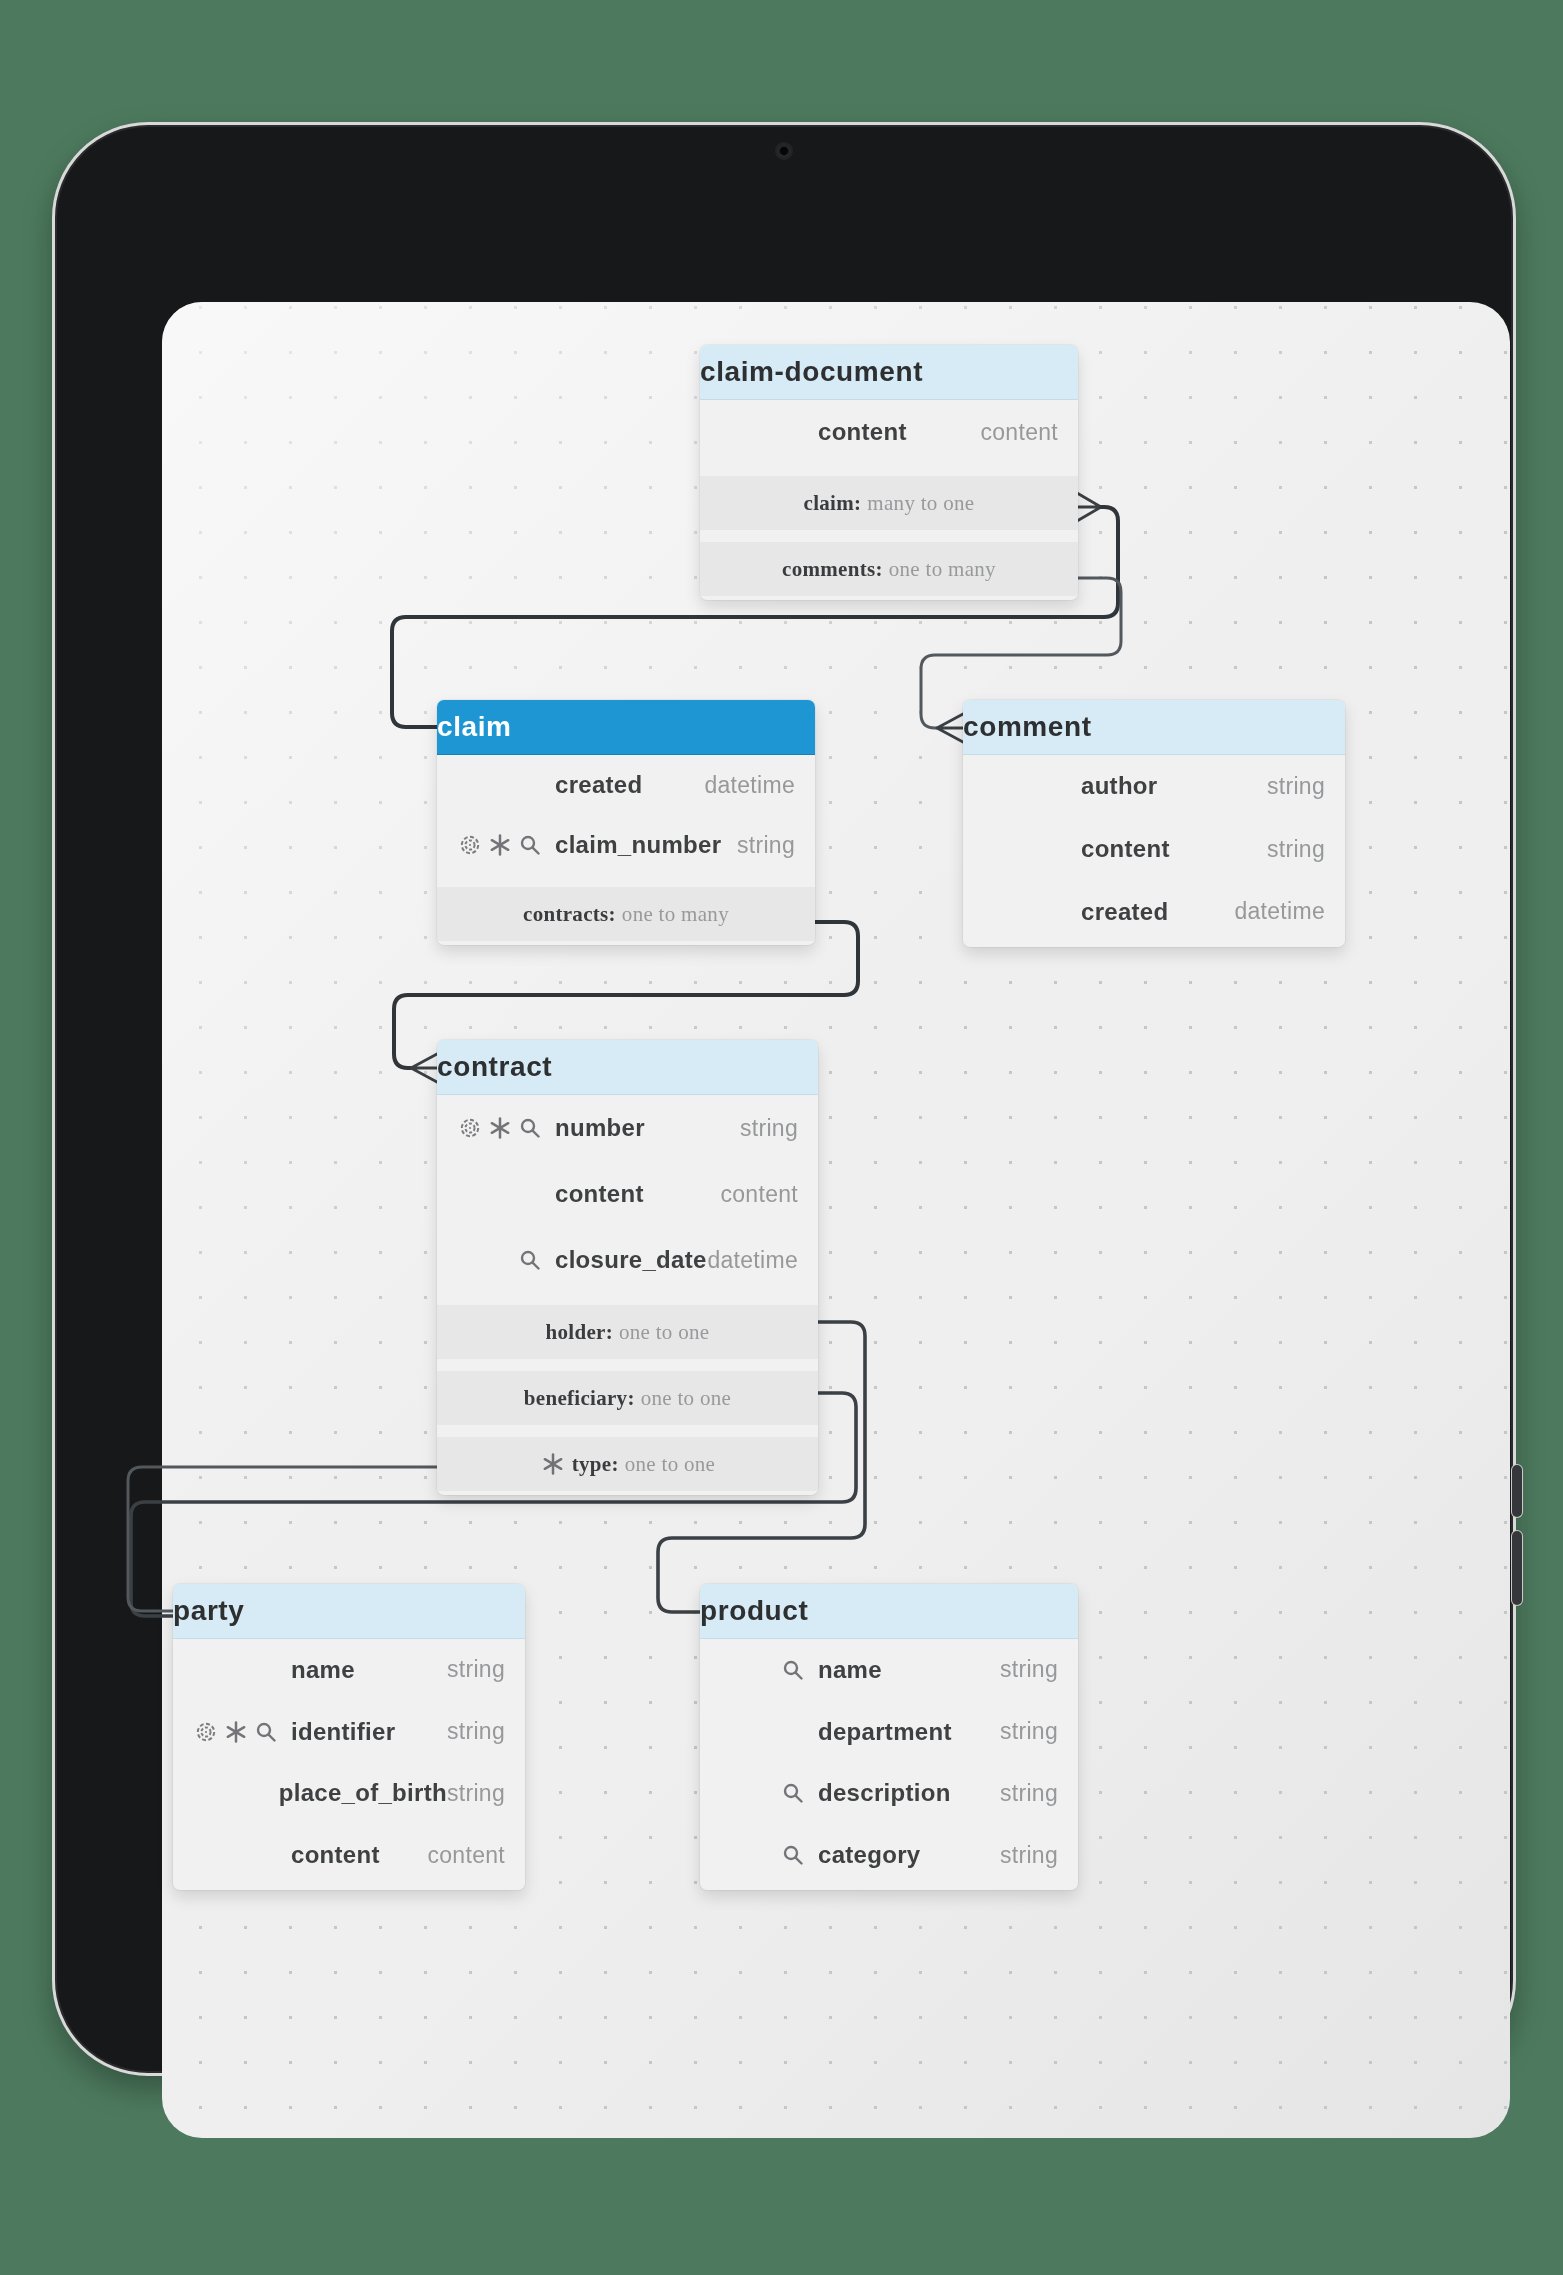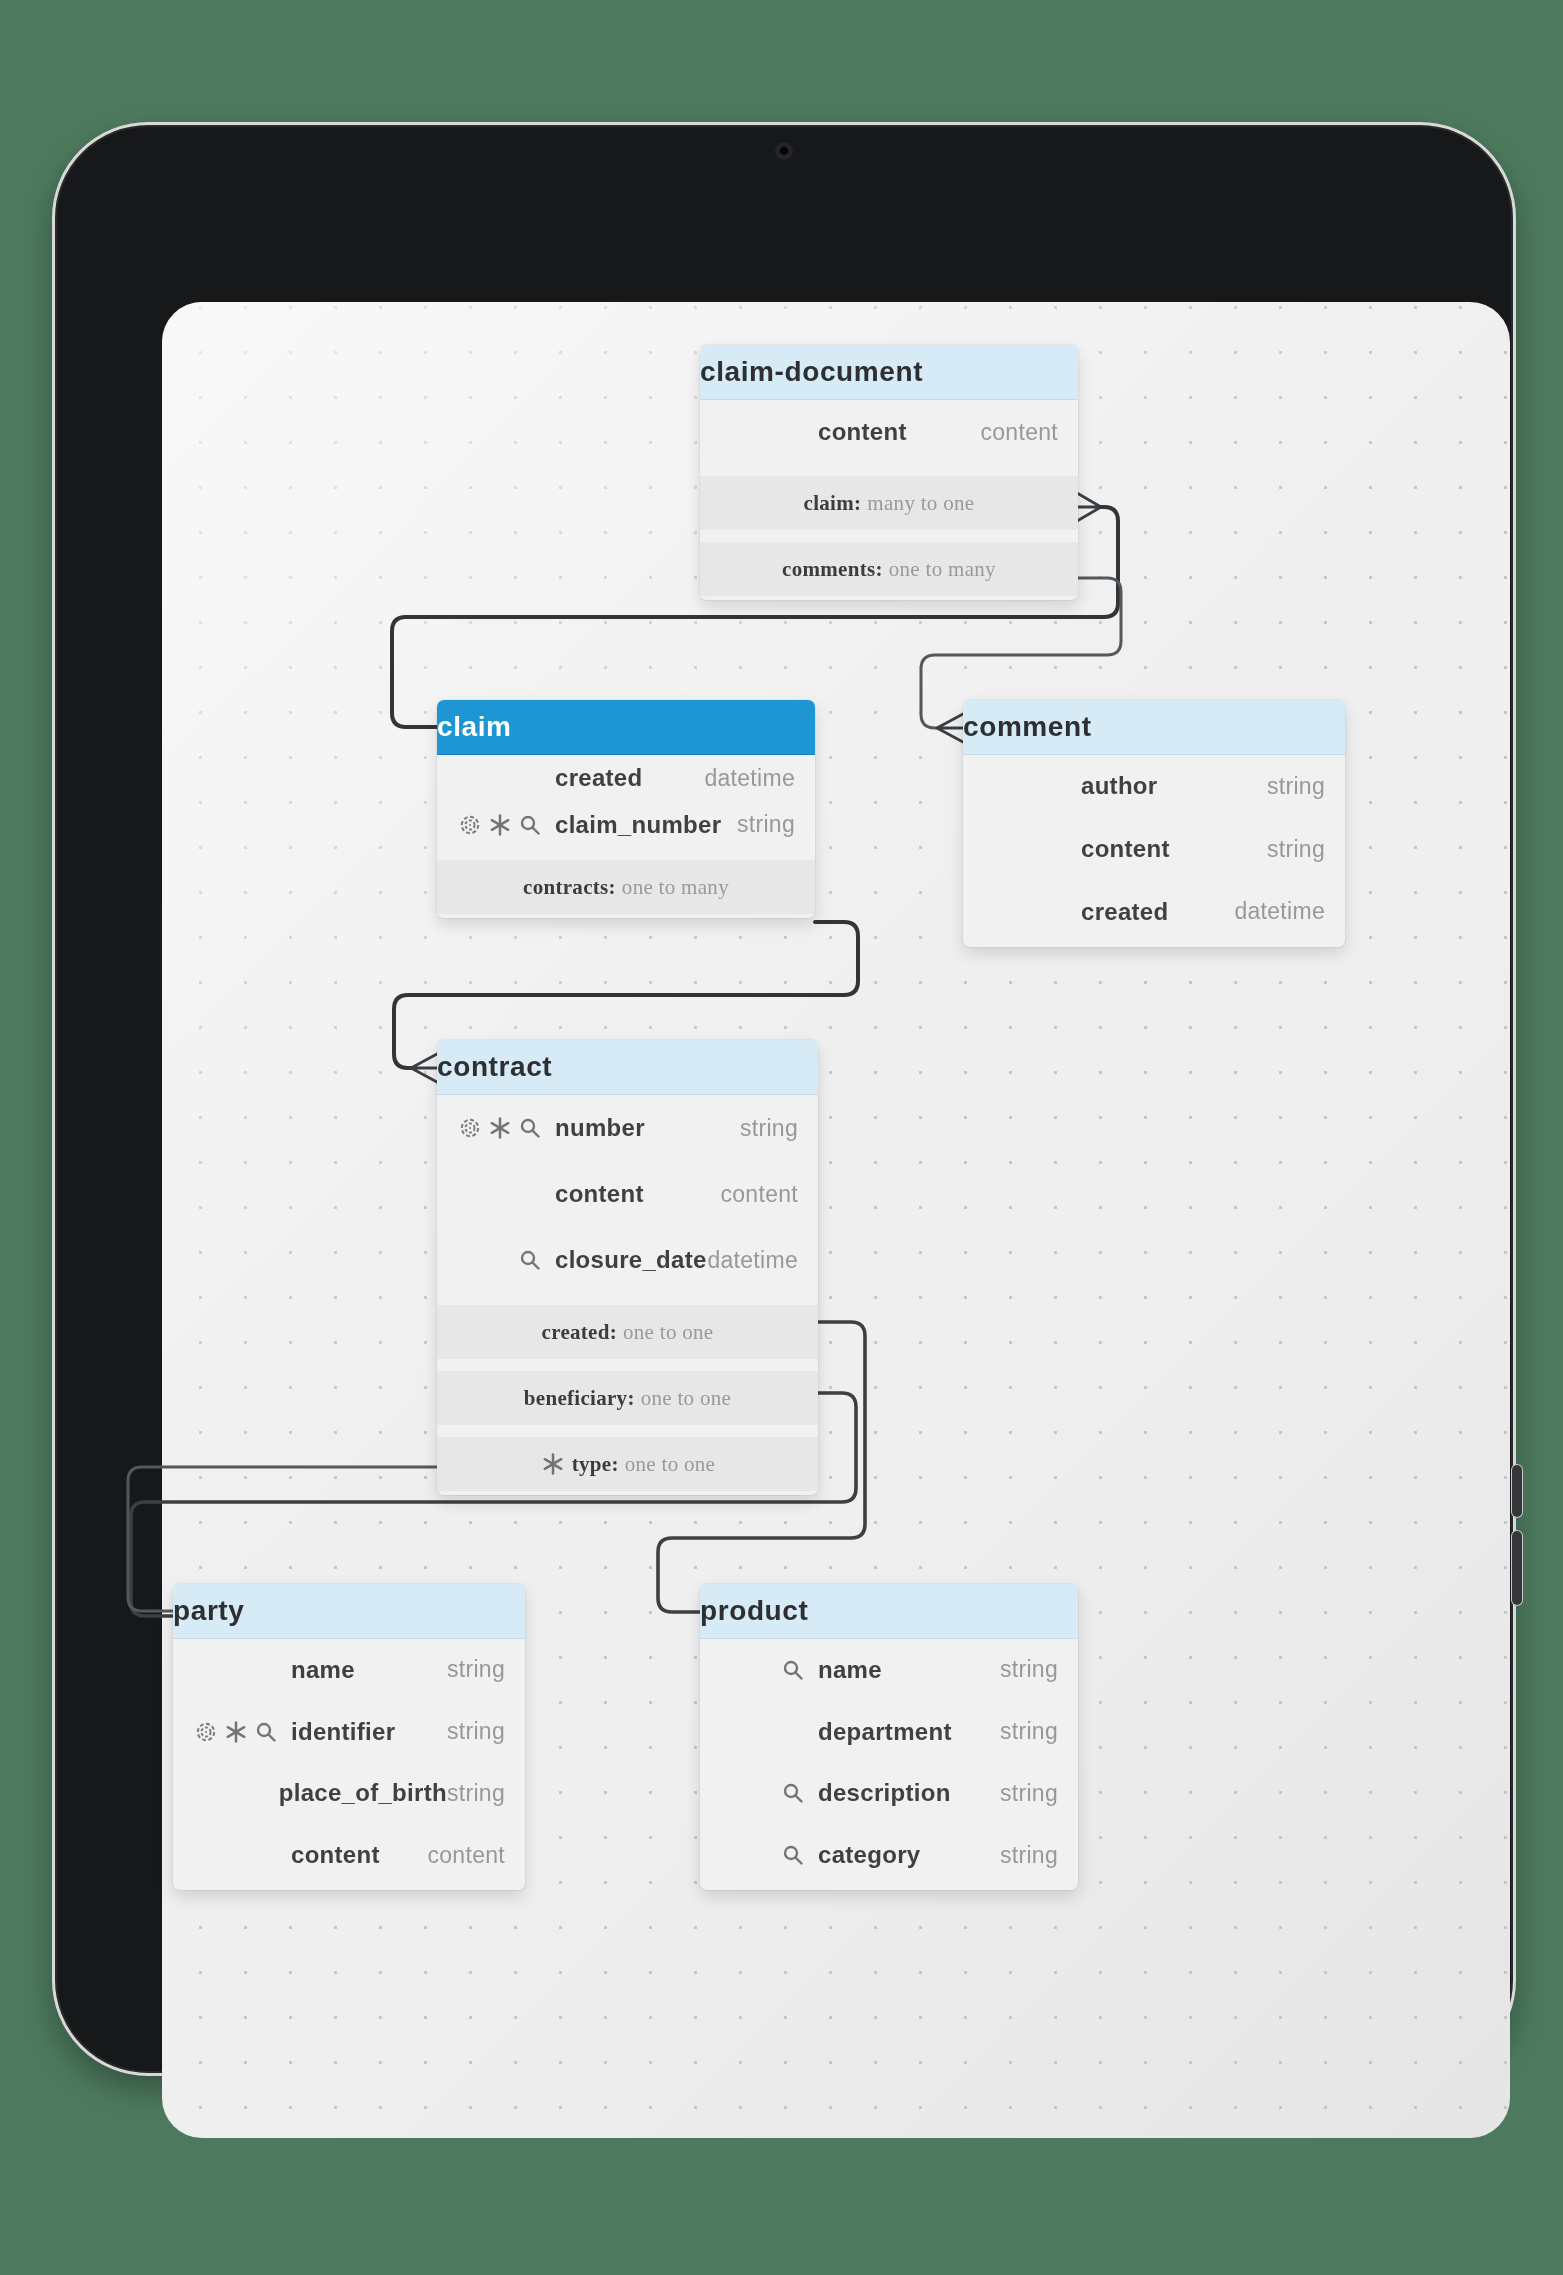--- a/index.html
+++ b/index.html
@@ -119,21 +119,21 @@
           <span class="rname">claim:</span>
           <span>many to one</span>
         </div>
         <div class="row row-rel">
           <span class="rname">comments:</span>
           <span>one to many</span>
         </div>
       </div>
     </div>
 
-  <div class="entity selected" style="left:437px;top:700px;width:378px;height:218px;">
+  <div class="entity selected" style="left:437px;top:700px;width:378px;height:245px;">
       <div class="hdr">
         <span>claim</span>
       </div>
       <div class="rows">
         <div class="row row-field">
           <span class="icons"></span>
           <span class="fname">created</span>
           <span class="ftype">datetime</span>
         </div>
         <div class="row row-field">
@@ -234,21 +234,21 @@
               <svg viewBox="0 0 24 24" fill="none" stroke="#55565a" stroke-width="2.4" stroke-linecap="round">
                 <circle cx="10" cy="10" r="6"></circle>
                 <line x1="14.6" y1="14.6" x2="20.5" y2="20.5"></line>
               </svg>
             </span>
           </span>
           <span class="fname">closure_date</span>
           <span class="ftype">datetime</span>
         </div>
         <div class="row row-rel">
-          <span class="rname">created:</span>
+          <span class="rname">holder:</span>
           <span>one to one</span>
         </div>
         <div class="row row-rel">
           <span class="rname">beneficiary:</span>
           <span>one to one</span>
         </div>
         <div class="row row-rel">
           <span class="icon">
             <svg viewBox="0 0 24 24" stroke="#55565a" stroke-width="2.5" stroke-linecap="round">
               <line x1="12" y1="2.5" x2="12" y2="21.5"></line>

